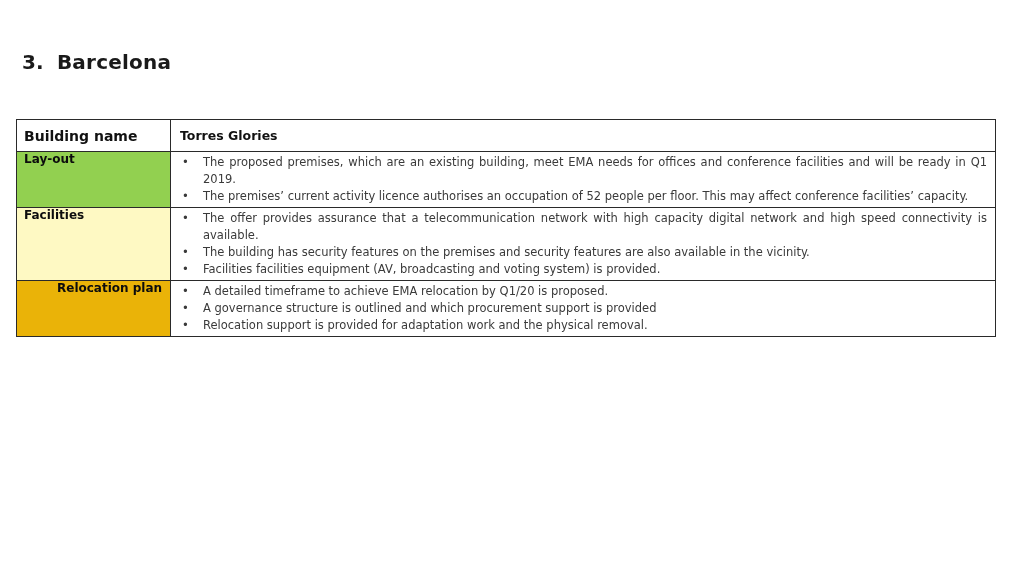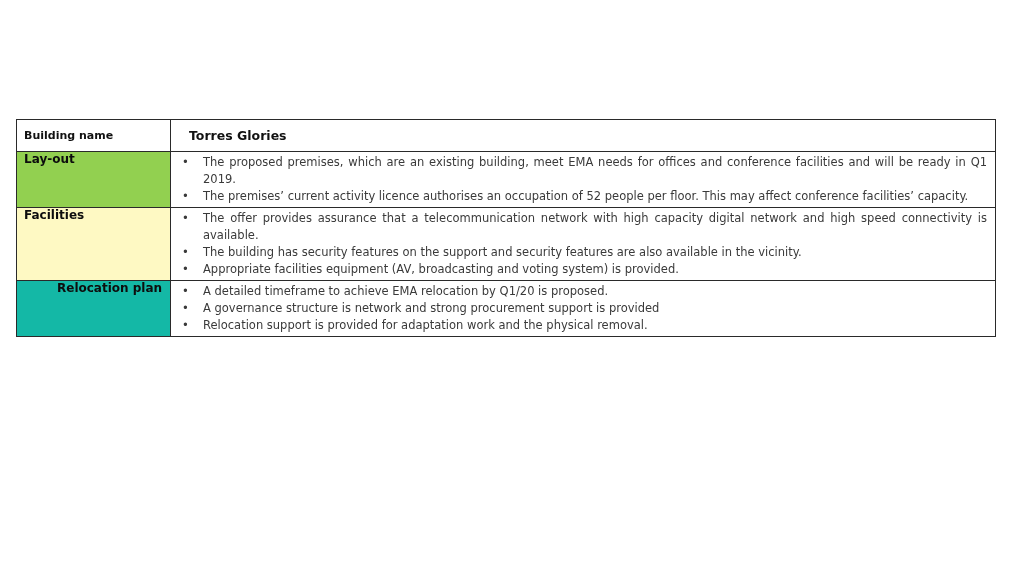--- a/index.html
+++ b/index.html
@@ -25,26 +25,26 @@
     table-layout: fixed;
   }
   table.info td {
     border: 1px solid #2a2a2a;
     vertical-align: top;
   }
   col.c1 { width: 154px; }
 
   tr.hdr td { height: 32px; vertical-align: middle; background: #ffffff; }
   .hdr-label {
-    font-size: 11px; font-weight: bold; color: #111;
+    font-size: 14px; font-weight: bold; color: #111;
     padding-left: 7px;
   }
   .hdr-value {
     font-size: 12.5px; font-weight: bold; color: #111;
-    padding-left: 18px;
+    padding-left: 9px;
   }
 
   td.label-cell {
     vertical-align: middle;
     padding-left: 7px;
     font-size: 12px; font-weight: bold; color: #0d0d0d;
   }
   td.body-cell {
     padding: 2px 8px 2px 0;
     font-size: 11.5px; color: #3a3a3a;
@@ -63,20 +63,23 @@
     position: absolute; left: 11px; top: 0;
     text-align: left;
     font-size: 11.5px;
   }
 </style>
 </head>
 <body>
 
 <div class="page">
 
+  <div class="heading">
+    <span class="num">3.</span><span class="txt">Barcelona</span>
+  </div>
 
   <table class="info">
     <colgroup>
         <col class="c1">
         <col>
       </colgroup>
 
     <tbody>
         <tr class="hdr">
       <td class="hdr-label">Building name</td>
@@ -99,39 +102,39 @@
 
     <tr class="r2">
       <td class="label-cell" style="background-color: #fef9c3;">Facilities</td>
       <td class="body-cell">
         <div class="bullet">
           <span class="marker">•</span>
           <span>The offer provides assurance that a telecommunication network with high capacity digital network and high speed connectivity is available.</span>
         </div>
         <div class="bullet">
           <span class="marker">•</span>
-          <span>The building has security features on the support and security features are also available in the vicinity.</span>
+          <span>The building has security features on the premises and security features are also available in the vicinity.</span>
         </div>
         <div class="bullet">
           <span class="marker">•</span>
-          <span>Appropriate facilities equipment (AV, broadcasting and voting system) is provided.</span>
+          <span>Facilities facilities equipment (AV, broadcasting and voting system) is provided.</span>
         </div>
       </td>
     </tr>
 
     <tr class="r3">
-      <td class="label-cell" style="background-color: #14b8a6; padding-left: 40px;">Relocation plan</td>
+      <td class="label-cell" style="background-color: #eab308; padding-left: 40px;">Relocation plan</td>
       <td class="body-cell">
         <div class="bullet">
           <span class="marker">•</span>
           <span>A detailed timeframe to achieve EMA relocation by Q1/20 is proposed.</span>
         </div>
         <div class="bullet">
           <span class="marker">•</span>
-          <span>A governance structure is network and strong procurement support is provided</span>
+          <span>A governance structure is outlined and which procurement support is provided</span>
         </div>
         <div class="bullet">
           <span class="marker">•</span>
           <span>Relocation support is provided for adaptation work and the physical removal.</span>
         </div>
       </td>
     </tr>
 
   </tbody>
     </table>

